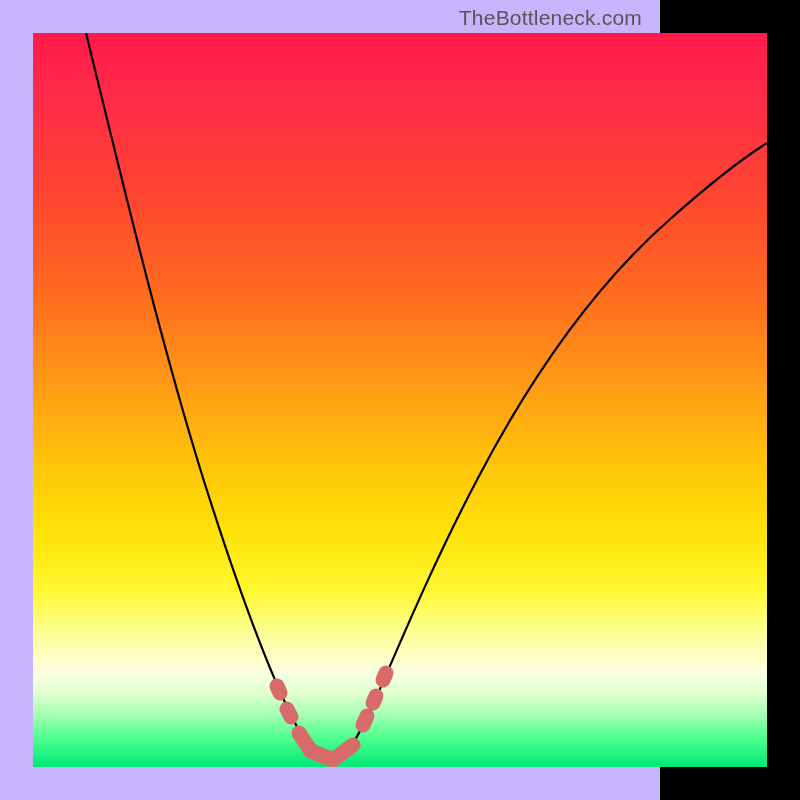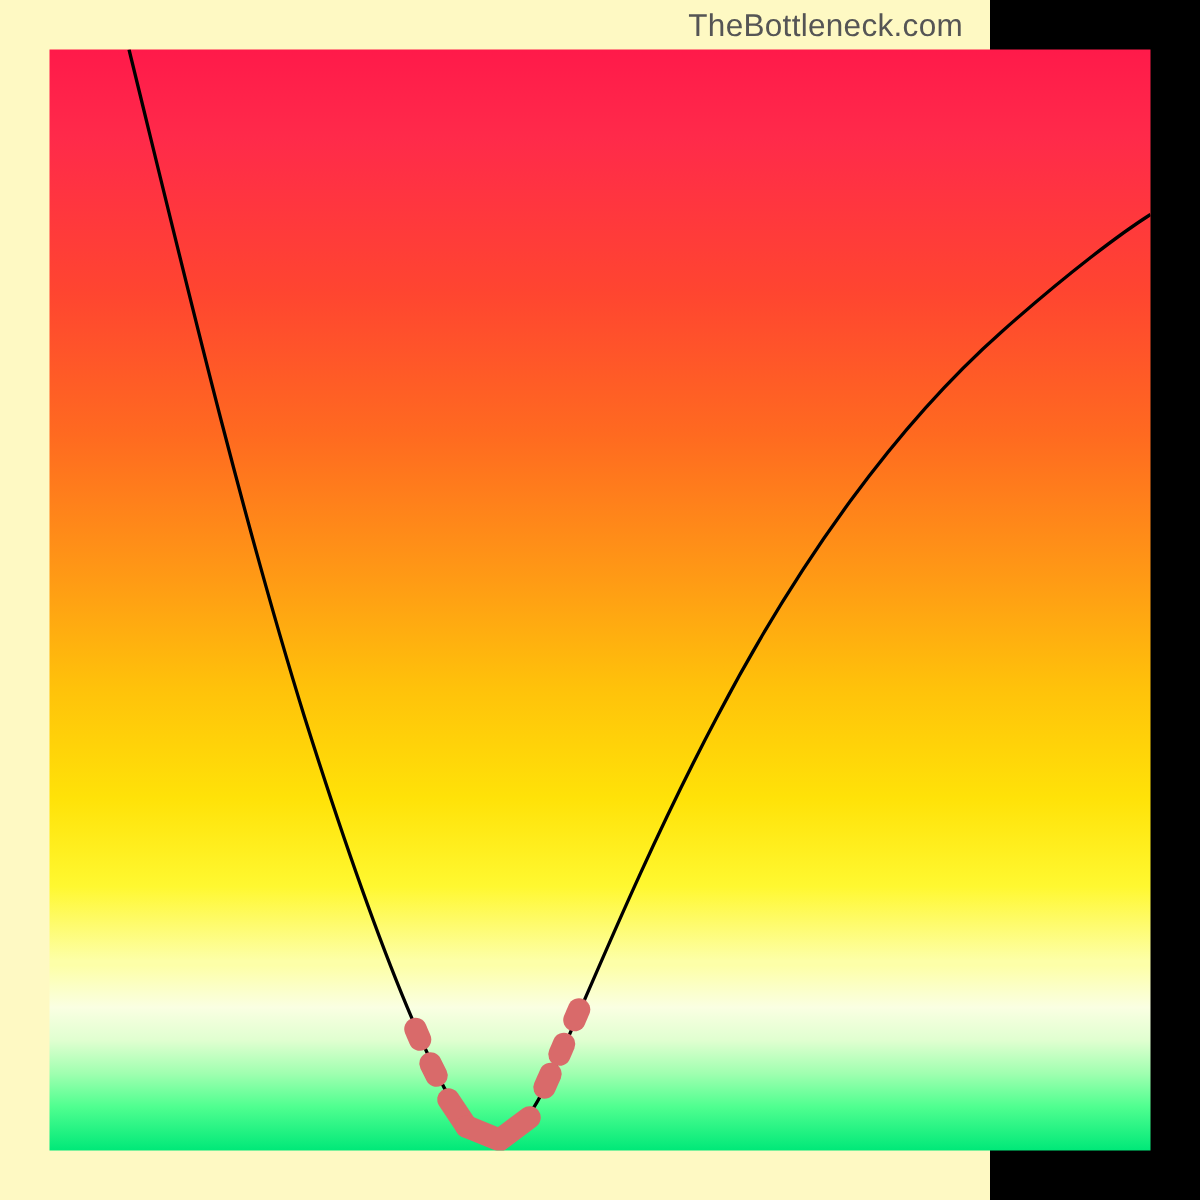--- a/index.html
+++ b/index.html
@@ -8,21 +8,21 @@
     width: 800px;
     height: 800px;
     overflow: hidden;
     background: #000;
     font-family: Arial, sans-serif;
   }
   .container {
     position: relative;
     width: 660px;
     height: 800px;
-    background: #fef9c3;
+    background: #c4b5fd;
   }
   .plot-area {
     position: absolute;
     left: 33px;
     top: 33px;
     width: 734px;
     height: 734px;
     background: linear-gradient(to bottom,
       #ff1a4a 0%,
       #ff2a4a 8%,

